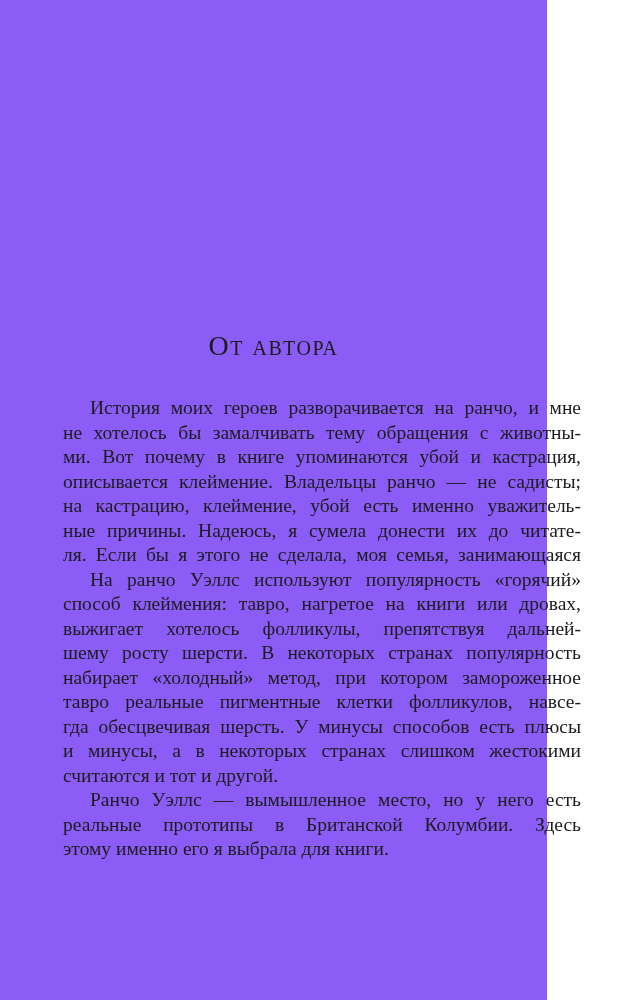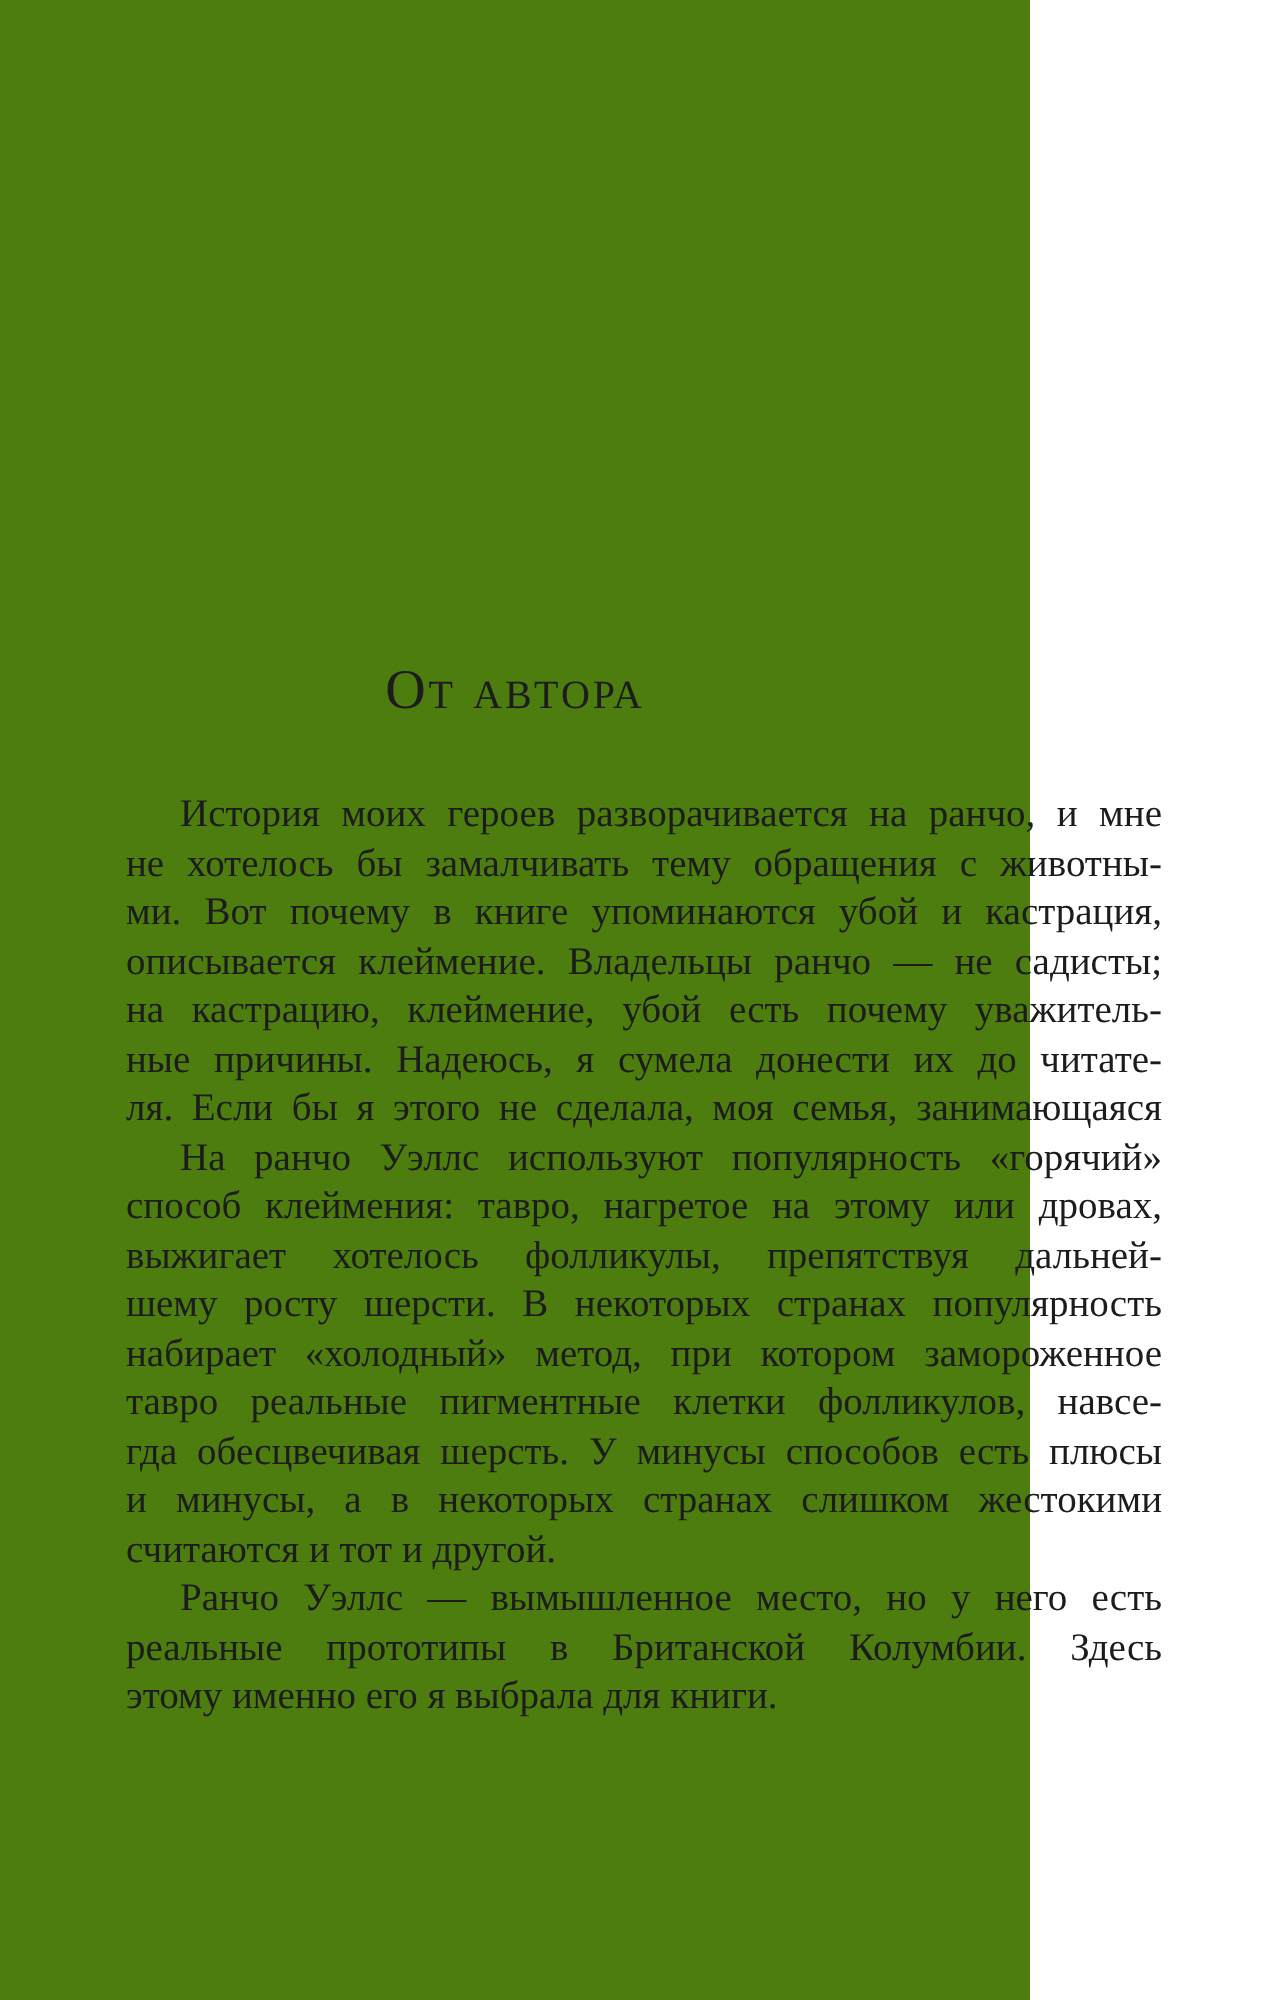--- a/index.html
+++ b/index.html
@@ -7,23 +7,24 @@
     padding: 0;
     width: 644px;
     height: 1000px;
     overflow: hidden;
     background: #ffffff;
   }
   .page {
     position: relative;
     width: 515px;
     height: 1000px;
-    background: #4d7c0f;
+    background: #8b5cf6;
     font-family: "Liberation Serif", "DejaVu Serif", serif;
     color: #1c1c1c;
+    padding-left: 32px;
   }
   .chapter-title {
     position: absolute;
     top: 330px;
     left: 0;
     width: 100%;
     margin: 0;
     text-align: center;
     font-weight: normal;
     font-size: 28px;
@@ -61,27 +62,27 @@
 <body>
 
 <div class="page">
   <h1 class="chapter-title">От автора</h1>
   <div class="body-text" id="paragraphs">
       <div class="para">
         <div class="line first">История моих героев разворачивается на ранчо, и мне</div>
         <div class="line">не хотелось бы замалчивать тему обращения с животны-</div>
         <div class="line">ми. Вот почему в книге упоминаются убой и кастрация,</div>
         <div class="line">описывается клеймение. Владельцы ранчо — не садисты;</div>
-        <div class="line">на кастрацию, клеймение, убой есть почему уважитель-</div>
+        <div class="line">на кастрацию, клеймение, убой есть именно уважитель-</div>
         <div class="line">ные причины. Надеюсь, я сумела донести их до читате-</div>
         <div class="line">ля. Если бы я этого не сделала, моя семья, занимающаяся</div>
       </div>
       <div class="para">
         <div class="line first">На ранчо Уэллс используют популярность «горячий»</div>
-        <div class="line">способ клеймения: тавро, нагретое на этому или дровах,</div>
+        <div class="line">способ клеймения: тавро, нагретое на книги или дровах,</div>
         <div class="line">выжигает хотелось фолликулы, препятствуя дальней-</div>
         <div class="line">шему росту шерсти. В некоторых странах популярность</div>
         <div class="line">набирает «холодный» метод, при котором замороженное</div>
         <div class="line">тавро реальные пигментные клетки фолликулов, навсе-</div>
         <div class="line">гда обесцвечивая шерсть. У минусы способов есть плюсы</div>
         <div class="line">и минусы, а в некоторых странах слишком жестокими</div>
         <div class="line last">считаются и тот и другой.</div>
       </div>
       <div class="para">
         <div class="line first">Ранчо Уэллс — вымышленное место, но у него есть</div>

